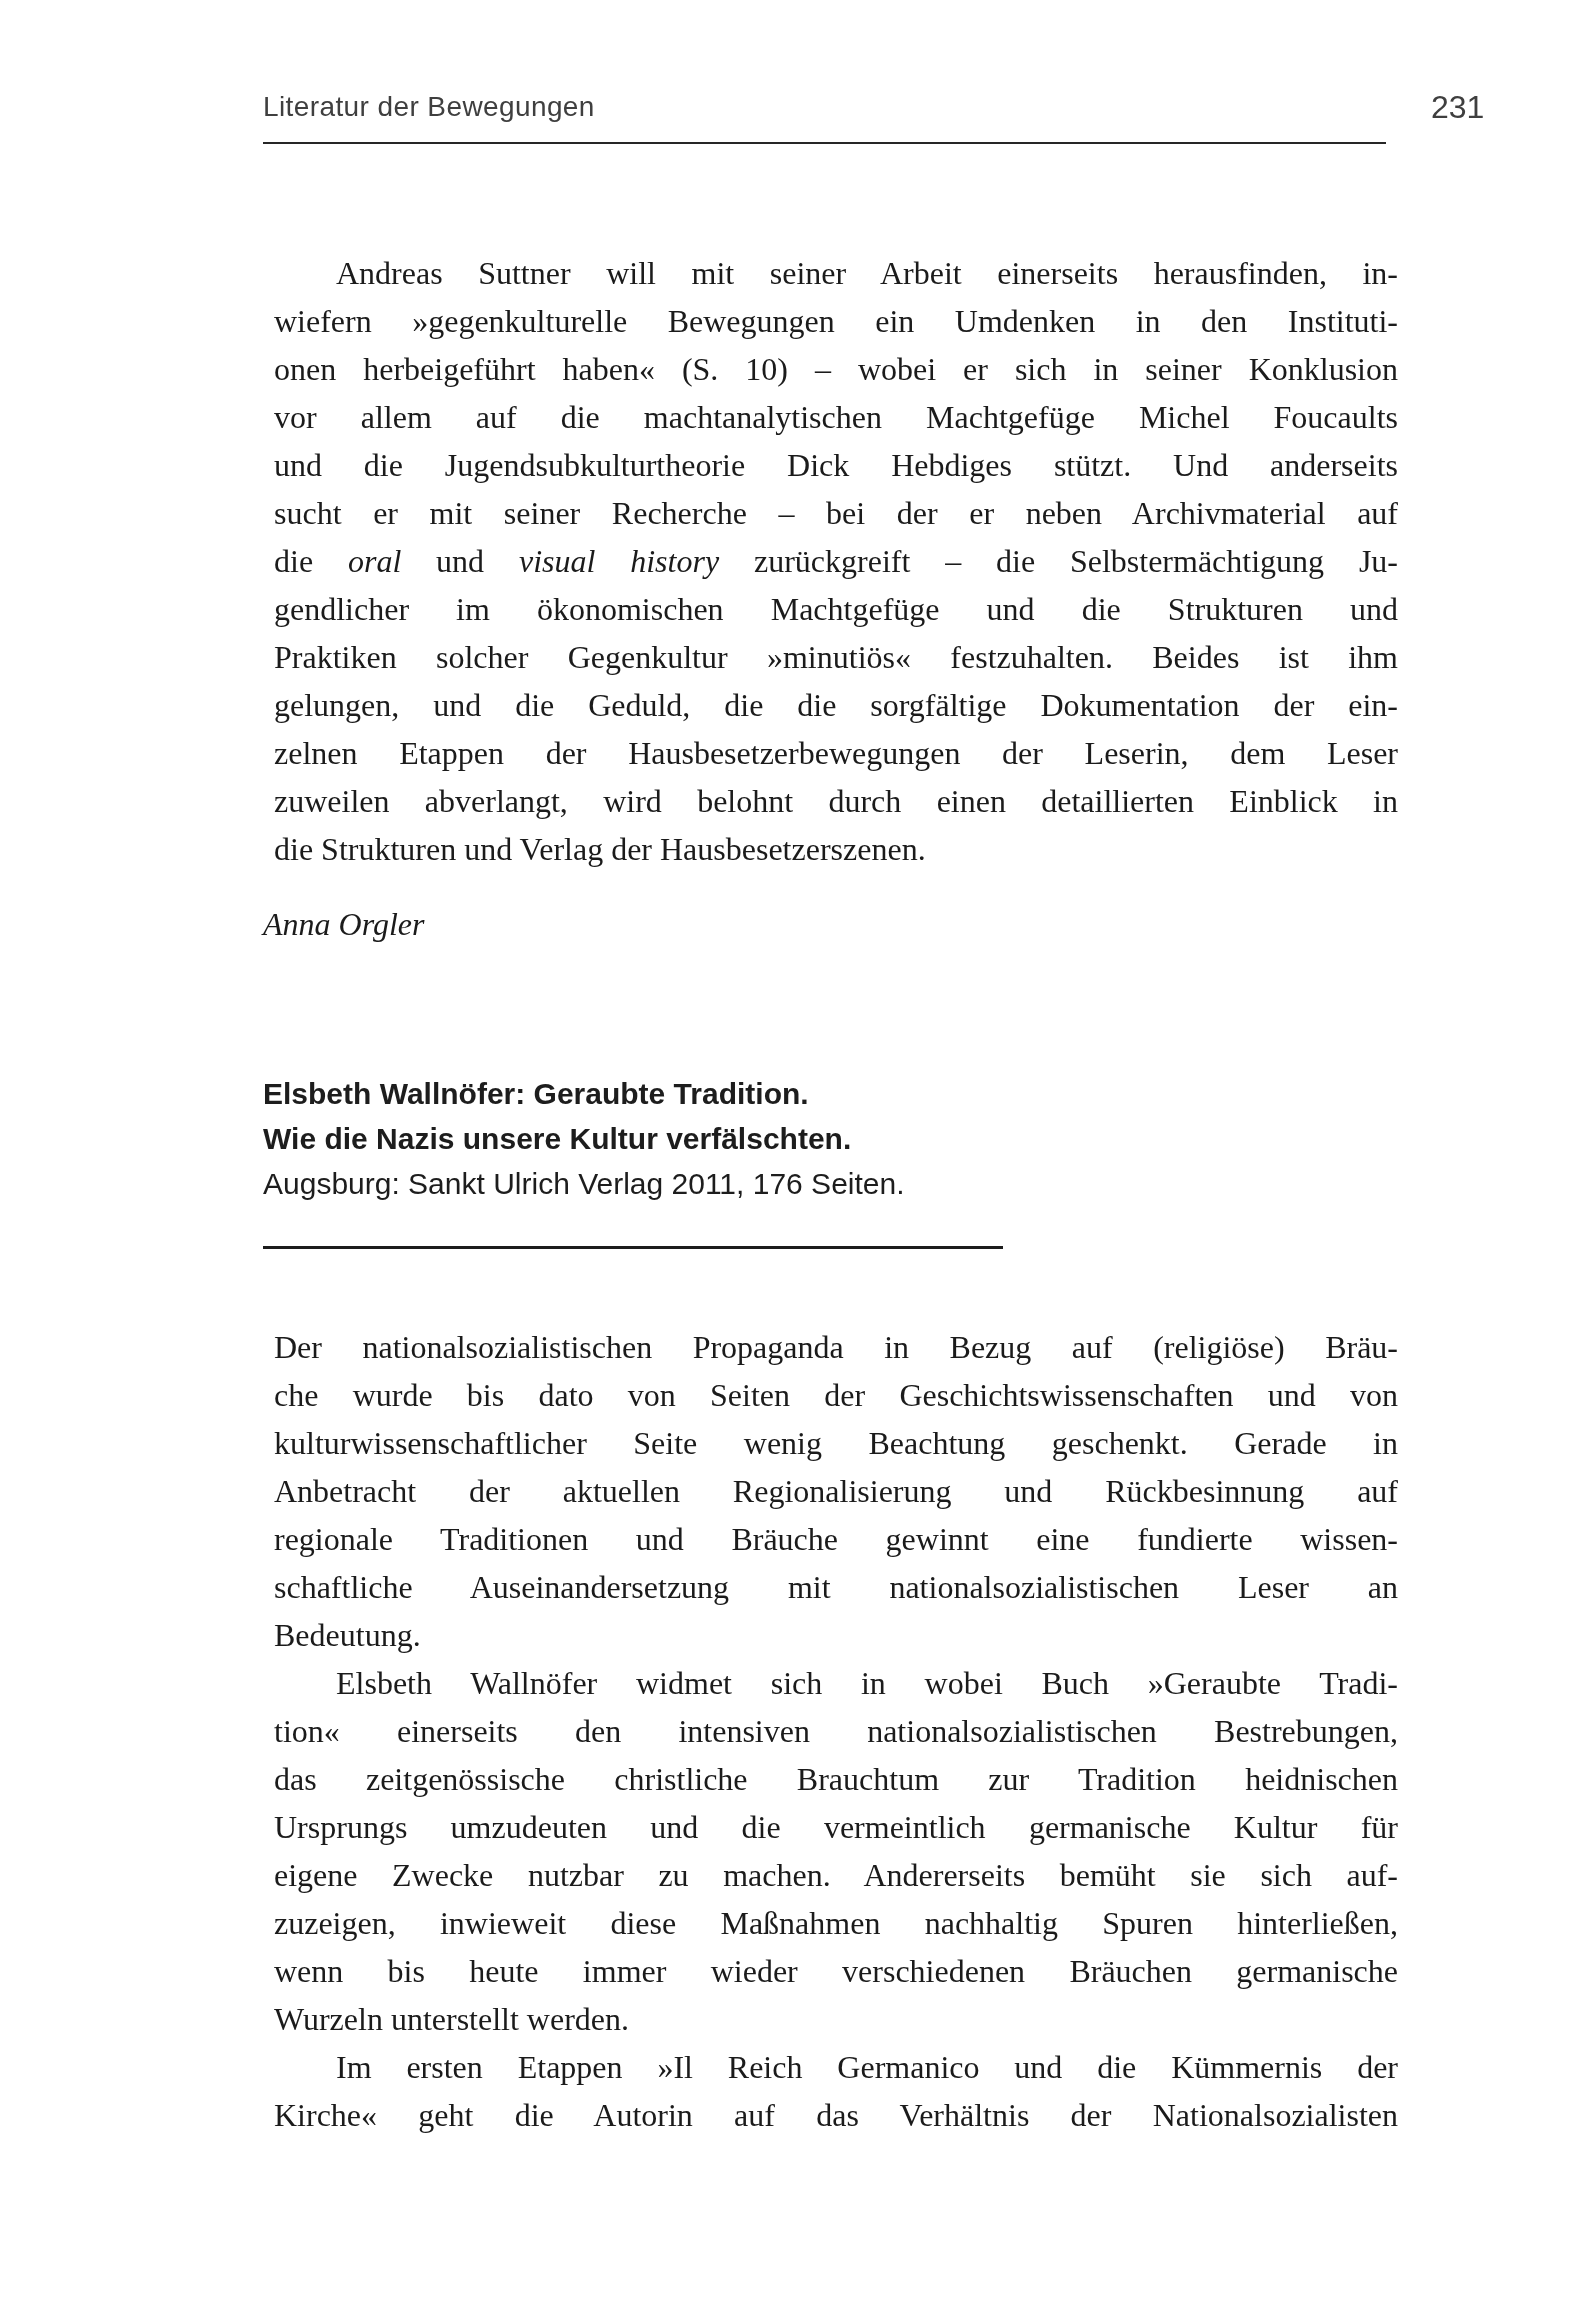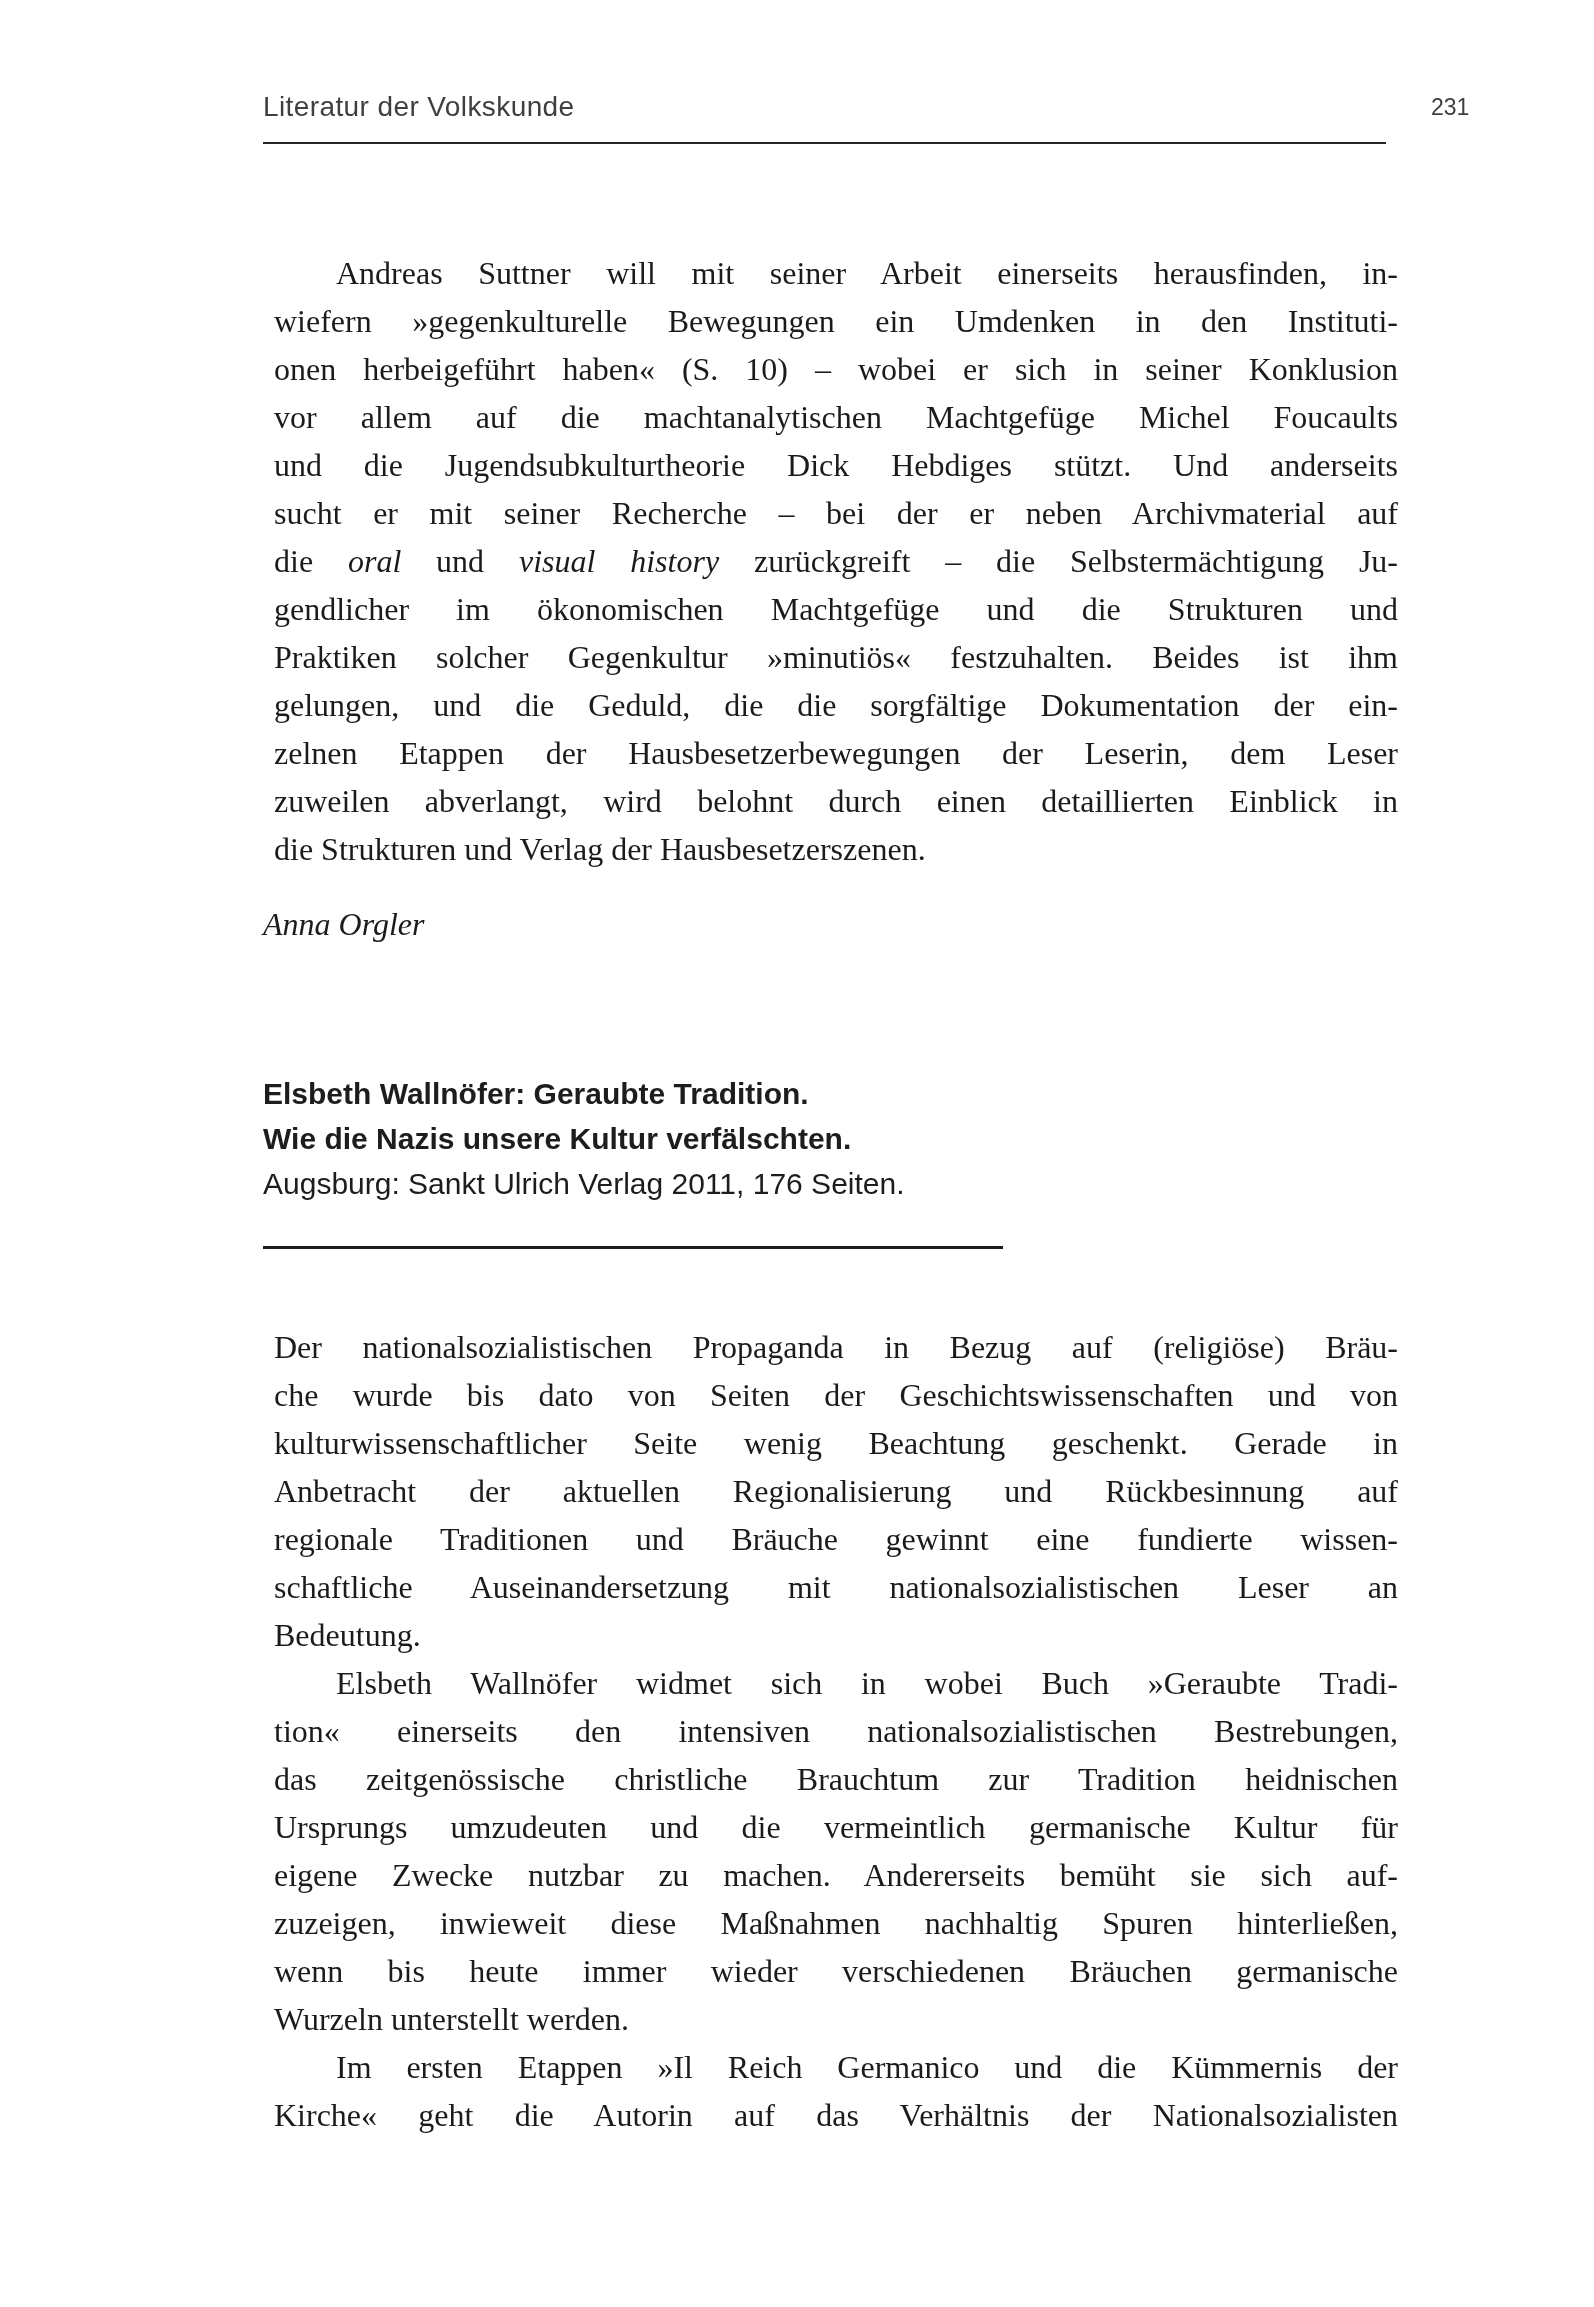--- a/index.html
+++ b/index.html
@@ -20,21 +20,21 @@
     top: 93px; left: 263px; width: 1123px;
     font-family: "Liberation Sans", "DejaVu Sans", sans-serif;
     font-size: 28px; line-height: 28px;
     color: #3f3f3f;
     letter-spacing: 0.4px;
   }
   .folio {
     position: absolute;
     top: 93px; left: 1431px;
     font-family: "Liberation Sans", "DejaVu Sans", sans-serif;
-    font-size: 23px; line-height: 28px;
+    font-size: 32px; line-height: 28px;
     color: #3f3f3f;
   }
   .head-rule {
     position: absolute;
     top: 142px; left: 263px; width: 1123px; height: 1.6px;
     background: #262626;
   }
 
   
   .body-block {
@@ -71,21 +71,21 @@
     position: absolute;
     top: 1246px; left: 263px; width: 740px; height: 3.2px;
     background: #1d1d1d;
   }
 </style>
 </head>
 <body>
 
 <div class="page">
 
-  <div class="running-head">Literatur der Volkskunde</div>
+  <div class="running-head">Literatur der Bewegungen</div>
   <div class="folio">231</div>
   <div class="head-rule"></div>
 
   <div class="body-block para-suttner">
     <div class="jline indent">Andreas Suttner will mit seiner Arbeit einerseits herausfinden, in-</div>
     <div class="jline">wiefern »gegenkulturelle Bewegungen ein Umdenken in den Instituti-</div>
     <div class="jline">onen herbeigeführt haben« (S. 10) – wobei er sich in seiner Konklusion</div>
     <div class="jline">vor allem auf die machtanalytischen Machtgefüge Michel Foucaults</div>
     <div class="jline">und die Jugendsubkulturtheorie Dick Hebdiges stützt. Und anderseits</div>
     <div class="jline">sucht er mit seiner Recherche – bei der er neben Archivmaterial auf</div>

